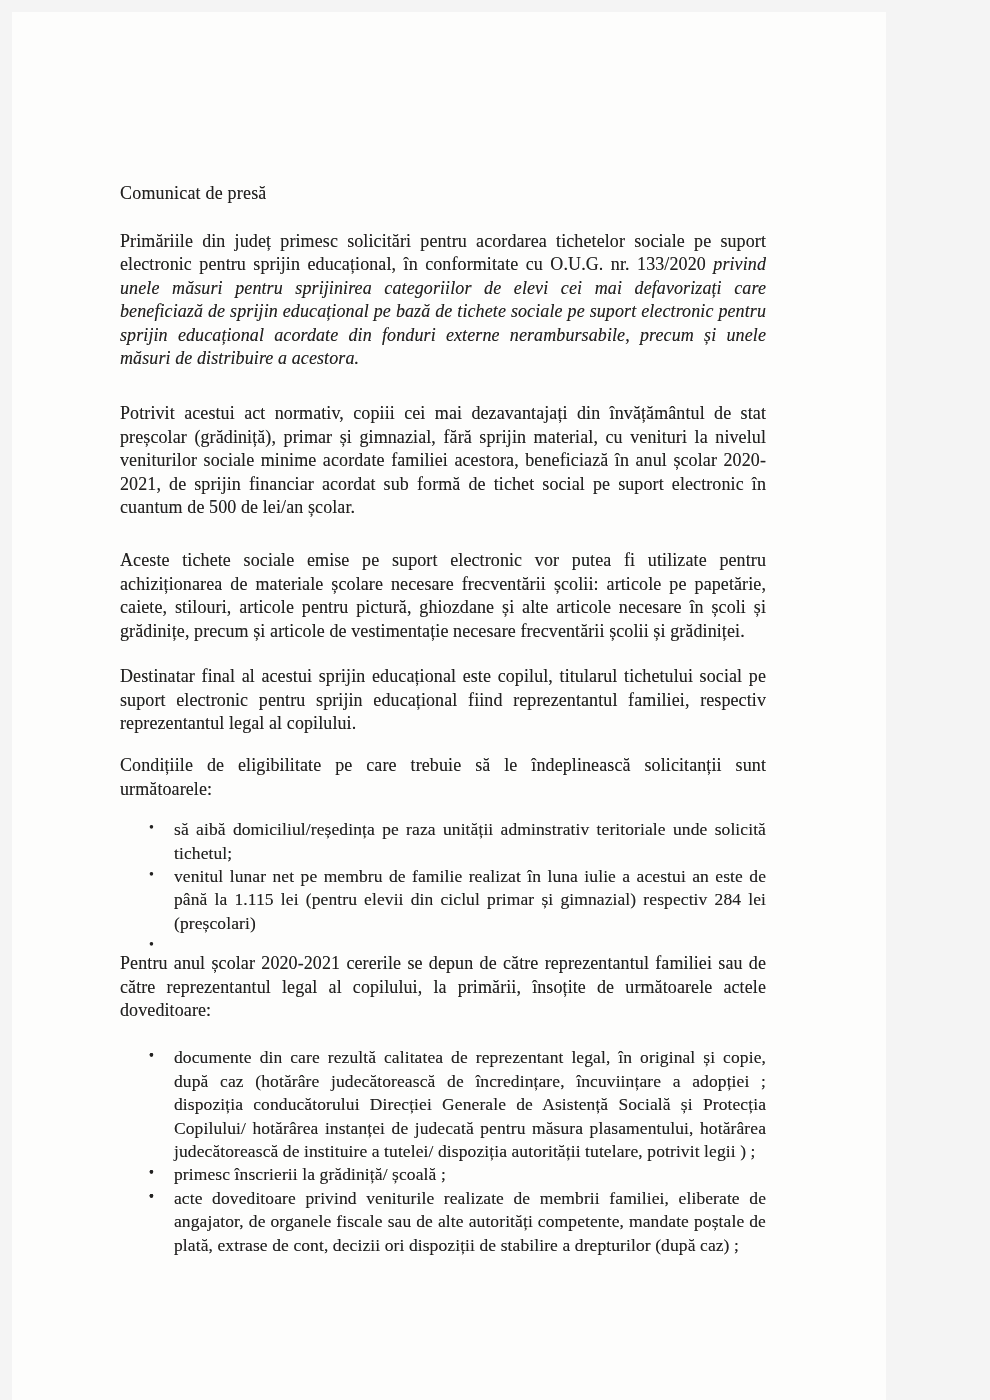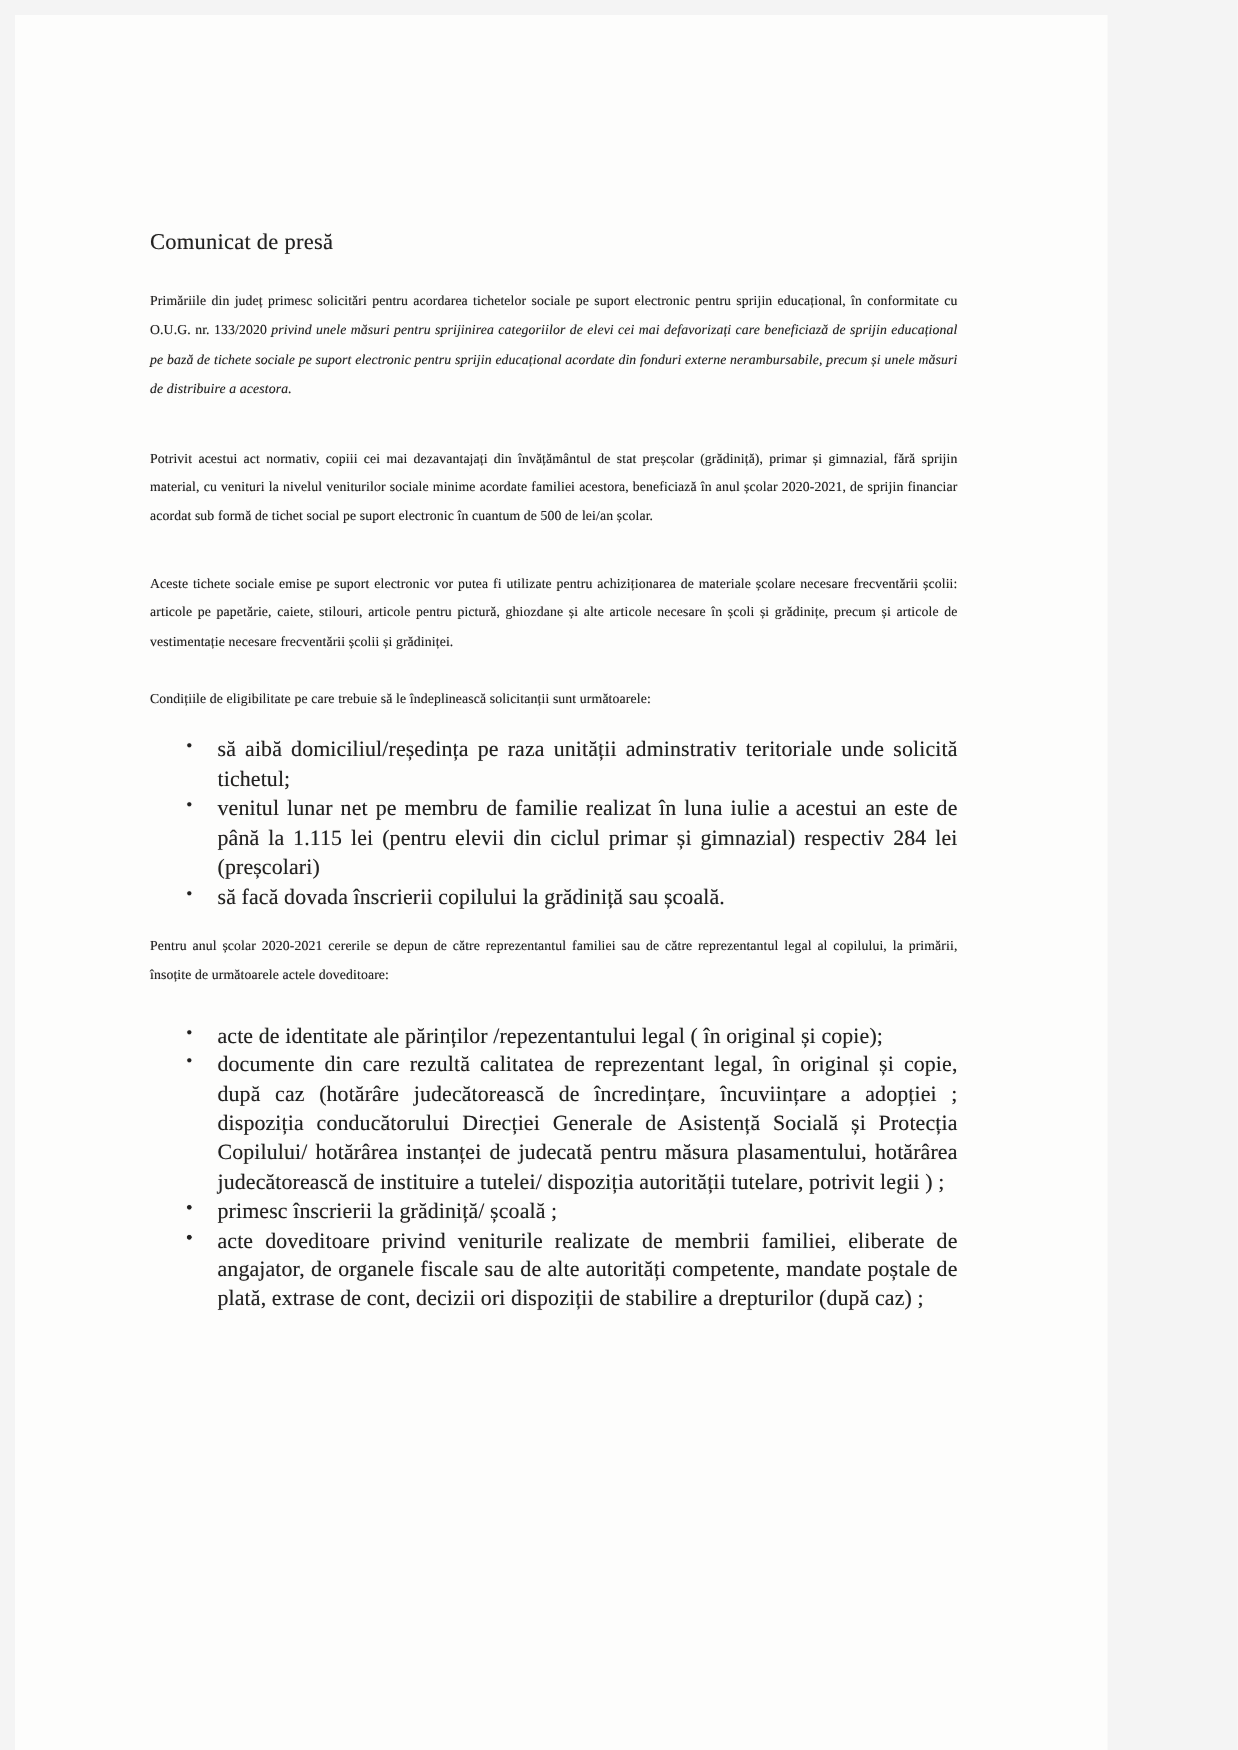--- a/index.html
+++ b/index.html
@@ -20,21 +20,21 @@
     padding: 171px 120px 0 108px;
     text-shadow: 0 0 0.6px rgba(45,45,45,0.45);
   }
   .title {
     font-size: 18px;
     font-weight: normal;
     margin: 0 0 26px 0;
     letter-spacing: 0.2px;
   }
   .para {
-    font-size: 11px;
+    font-size: 18px;
     line-height: 23.4px;
     text-align: justify;
     margin: 0 0 30px 0;
     letter-spacing: 0.1px;
   }
   .para .law-title {
     font-style: italic;
   }
   .mb-intro   { margin-bottom: 32px; }
   .mb-usage   { margin-bottom: 22px; }
@@ -68,44 +68,43 @@
 <div class="page">
 
   <h1 class="title">Comunicat de presă</h1>
 
   <p class="para mb-intro"><span>Primăriile din județ primesc solicitări pentru acordarea tichetelor sociale pe suport electronic pentru sprijin educațional, în conformitate cu O.U.G. nr. 133/2020 </span><span class="law-title">privind unele măsuri pentru sprijinirea categoriilor de elevi cei mai defavorizați care beneficiază de sprijin educațional pe bază de tichete sociale pe suport electronic pentru sprijin educațional acordate din fonduri externe nerambursabile, precum și unele măsuri de distribuire a acestora.</span></p>
 
   <p class="para">Potrivit acestui act normativ, copiii cei mai dezavantajați din învățământul de stat preșcolar (grădiniță), primar și gimnazial, fără sprijin material, cu venituri la nivelul veniturilor sociale minime acordate familiei acestora, beneficiază în anul școlar 2020-2021, de sprijin financiar acordat sub formă de tichet social pe suport electronic în cuantum de 500 de lei/an școlar.</p>
 
   <p class="para mb-usage">Aceste tichete sociale emise pe suport electronic  vor putea fi utilizate pentru achiziționarea de materiale școlare necesare frecventării școlii: articole pe papetărie, caiete, stilouri, articole pentru pictură, ghiozdane și alte articole necesare în școli și grădinițe, precum și articole de vestimentație necesare frecventării școlii și grădiniței.</p>
 
+  <p class="para mb-recip">Destinatar final al acestui sprijin educațional este copilul, titularul tichetului social pe suport electronic pentru sprijin educațional fiind reprezentantul familiei, respectiv reprezentantul legal  al copilului.</p>
 
   <p class="para mb-elig">Condițiile de eligibilitate pe care trebuie să le îndeplinească solicitanții sunt următoarele:</p>
 
   <ul class="bullets">
     <li>
       <span class="bullet">•</span>
       <span>să aibă domiciliul/reședința pe raza unității adminstrativ teritoriale unde solicită tichetul;</span>
     </li>
     <li>
       <span class="bullet">•</span>
       <span>venitul lunar net pe membru de familie realizat în luna iulie a acestui an este de până la 1.115 lei (pentru elevii din ciclul primar și gimnazial) respectiv 284 lei (preșcolari)</span>
     </li>
     <li>
       <span class="bullet">•</span>
-      <span>să facă dovada înscrierii copilului la grădiniță sau școală.</span>
     </li>
   </ul>
 
   <p class="para mb-appl">Pentru anul școlar 2020-2021 cererile se depun de către reprezentantul familiei sau de către reprezentantul legal al copilului, la primării, însoțite de următoarele actele doveditoare:</p>
 
   <ul class="bullets last">
     <li>
       <span class="bullet">•</span>
-      <span>acte de identitate ale părinților  /repezentantului legal ( în original și copie);</span>
     </li>
     <li>
       <span class="bullet">•</span>
       <span>documente din care rezultă calitatea de reprezentant legal, în original și copie, după caz (hotărâre judecătorească de încredințare, încuviințare a adopției ; dispoziția conducătorului Direcției Generale de Asistență Socială și Protecția Copilului/ hotărârea instanței de judecată pentru măsura plasamentului, hotărârea judecătorească  de instituire a tutelei/ dispoziția autorității tutelare, potrivit legii ) ;</span>
     </li>
     <li>
       <span class="bullet">•</span>
     </li>
     <li>
       <span class="bullet">•</span>

